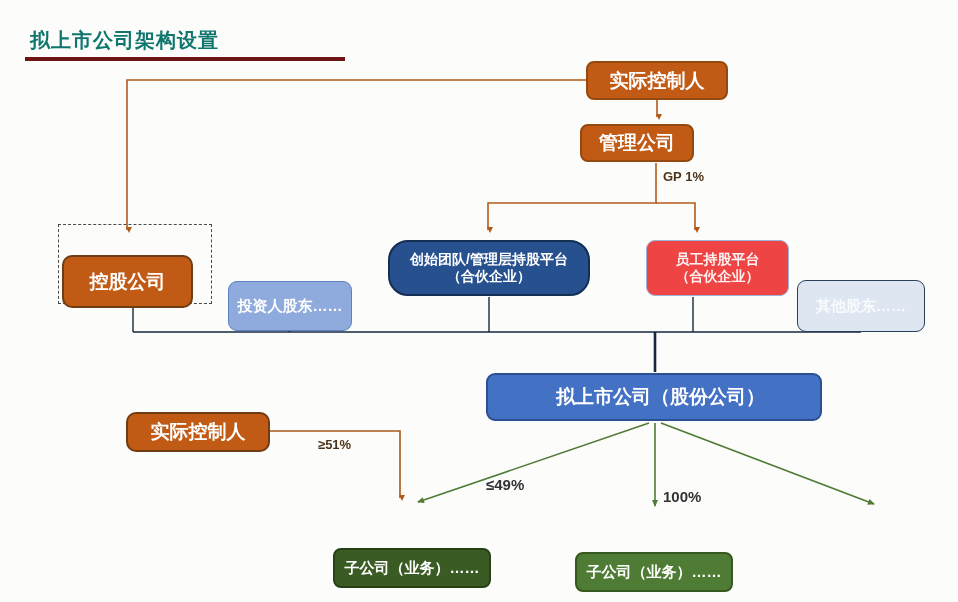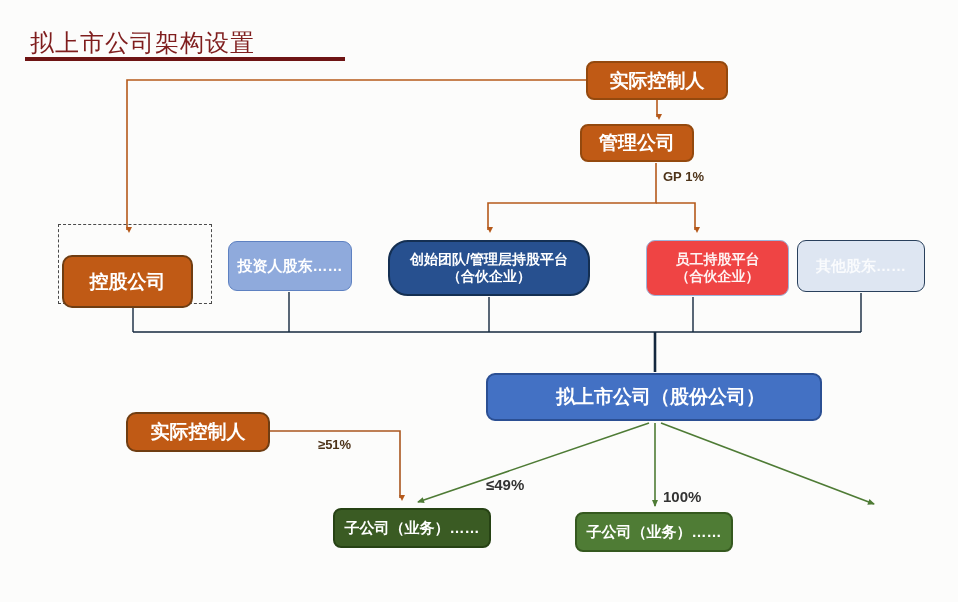--- a/index.html
+++ b/index.html
@@ -8,21 +8,21 @@
     background:#ffffff;
   }
   #canvas{
     position:relative;
     width:958px;height:602px;
     background:#fcfcfb;
     overflow:hidden;
   }
   .page-title{
     position:absolute;left:30px;top:27px;
-    font-size:24px;font-weight:normal;color:#7f1d1d;
+    font-size:20px;font-weight:bold;color:#0f766e;
     letter-spacing:1px;margin:0;
   }
   .title-rule{
     position:absolute;left:25px;top:57px;width:320px;height:4px;
     background:#6e1414;
   }
   .node{
     position:absolute;box-sizing:border-box;
     display:flex;align-items:center;justify-content:center;
     flex-direction:column;
@@ -42,21 +42,21 @@
     position:absolute;left:58px;top:224px;width:154px;height:80px;
     border:1px dashed #4a4a4a;box-sizing:border-box;background:transparent;
   }
   .edge-label{
     position:absolute;font-weight:bold;white-space:nowrap;
   }
   .lbl-brown{color:#4d3319;font-size:13px;}
   .lbl-dark{color:#333333;font-size:15px;font-weight:bold;}
   svg.wires{position:absolute;left:0;top:0;width:958px;height:602px;pointer-events:none;}
   .fs16{font-size:19px;}
-  .fs15{font-size:15px;}
+  .fs15{font-size:15px;margin-top:40px;}
   .fs14{font-size:14px;}
 </style>
 </head>
 <body>
 
 <div id="canvas">
 
   <svg class="wires">
     <defs>
       <marker id="arrO" markerWidth="8" markerHeight="8" refX="4" refY="6" orient="auto-start-reverse" markerUnits="userSpaceOnUse" viewBox="0 0 8 8">

